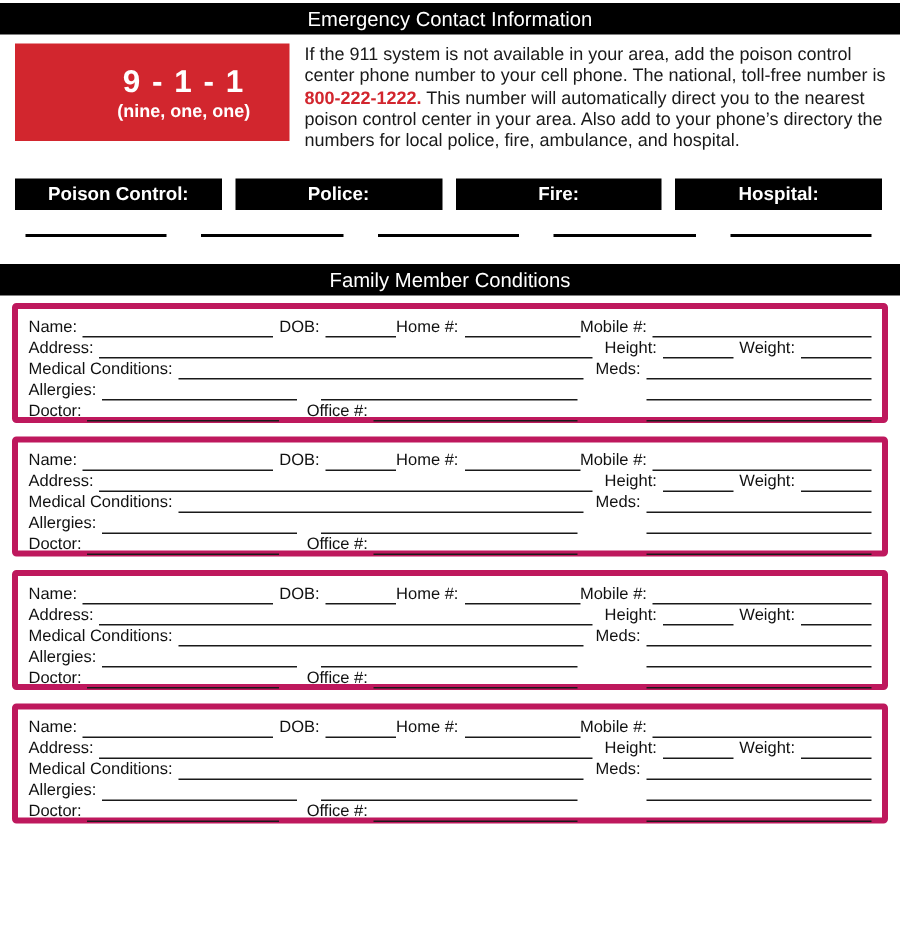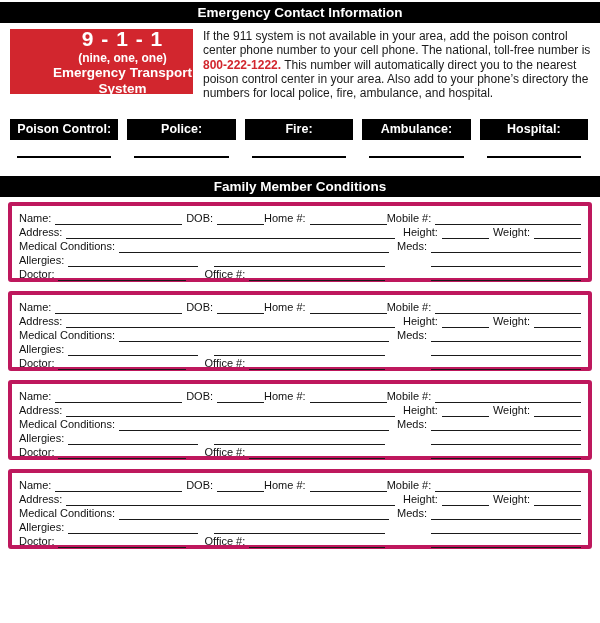--- a/index.html
+++ b/index.html
@@ -6,21 +6,21 @@
   html, body { width: 600px; height: 623px; }
   body {
     background: #fff;
     color: #000;
     font-family: "Liberation Sans", sans-serif;
     overflow: hidden;
   }
   .bar {
     background: #000;
     color: #fff;
-    font-weight: bold;
+    font-weight: normal;
     font-size: 13.5px;
     text-align: center;
     height: 21px;
     line-height: 21px;
   }
   .bar.top { margin-top: 2px; }
   .bar.family { margin-top: 18px; }
 
   
   .intro {
@@ -121,30 +121,28 @@
 <body>
 
 <div class="bar top">
   <span>Emergency Contact Information</span>
 </div>
 
 <div class="intro">
   <div class="redbox" style="background: rgb(210, 38, 46); color: rgb(255, 255, 255); padding-left: 42px;">
     <div class="num">9 - 1 - 1</div>
     <div class="sub">(nine, one, one)</div>
-    <div class="cap">Emergency Transport System</div>
   </div>
   <p class="instructions"><span>If the 911 system is not available in your area, add the poison control center phone number to your cell phone. The national, toll-free number is </span><span class="phone" style="color: rgb(210, 38, 46);">800-222-1222.</span><span> This number will automatically direct you to the nearest poison control center in your area. Also add to your phone’s directory the numbers for local police, fire, ambulance, and hospital.</span></p>
 </div>
 
 <div class="contact-labels">
   <div class="clabel">Poison Control:</div>
   <div class="clabel">Police:</div>
   <div class="clabel">Fire:</div>
-  <div class="clabel">Ambulance:</div>
   <div class="clabel">Hospital:</div>
 </div>
 
 <div class="contact-lines">
   <div class="cline-cell">
       <div class="cline"></div>
     </div>
   <div class="cline-cell">
       <div class="cline"></div>
     </div>

